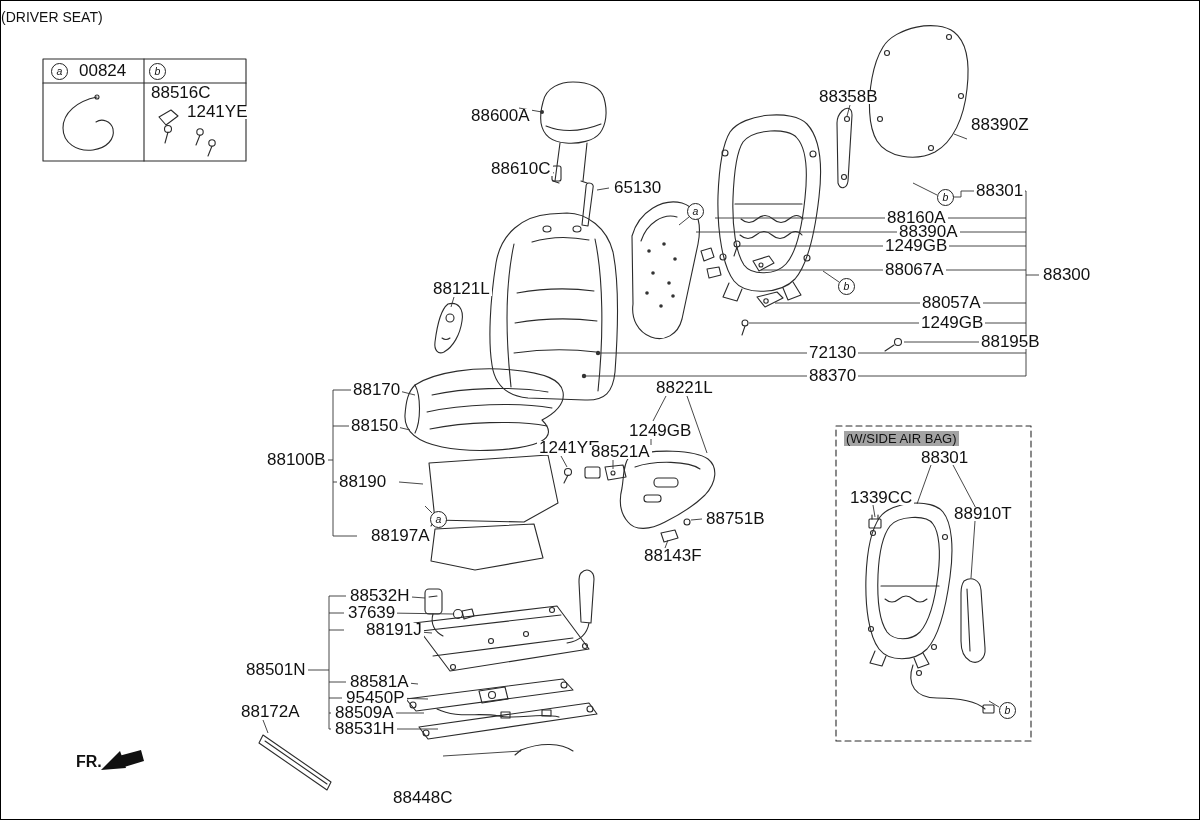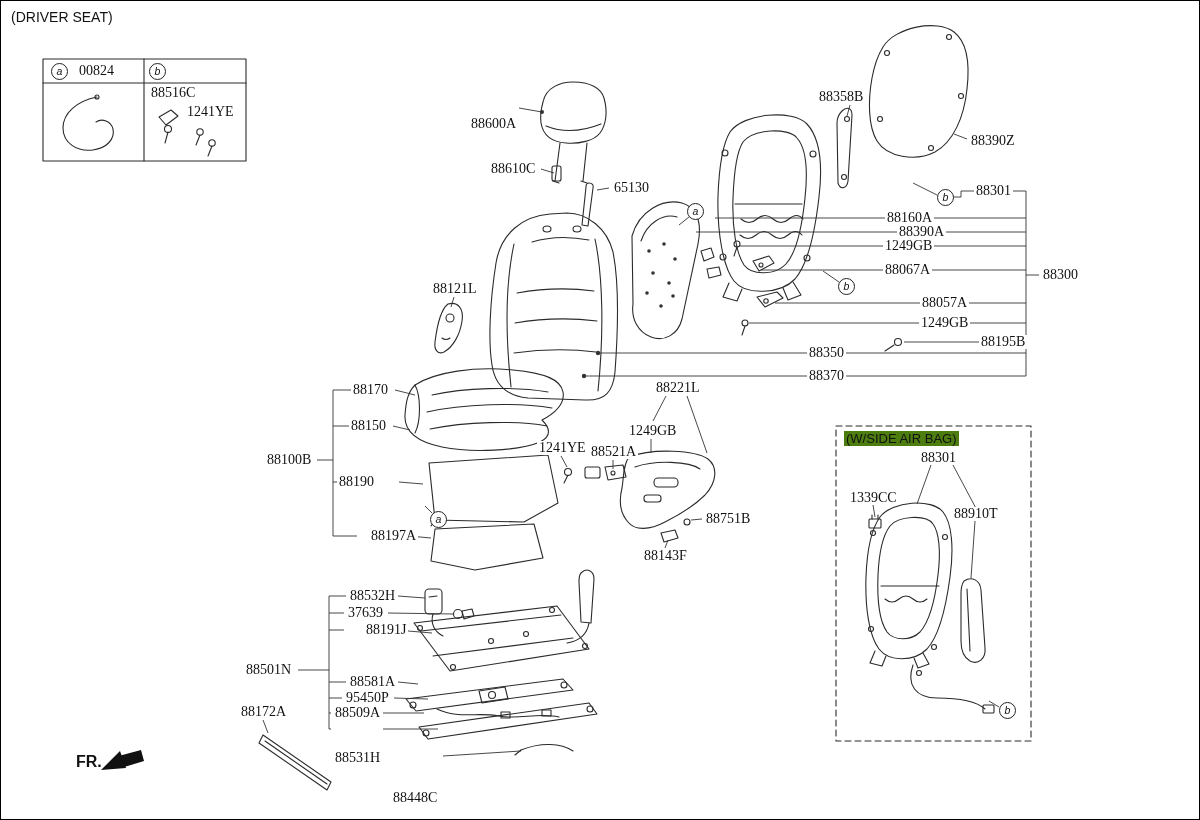--- a/index.html
+++ b/index.html
@@ -2,26 +2,26 @@
 <html><head>
 <meta charset="utf-8">
 <style>
   html,body{margin:0;padding:0;background:#fff;}
   .stage{position:relative;width:1200px;height:820px;background:#fff;border:1px solid #000;box-sizing:border-box;
          font-family:"Liberation Sans",sans-serif;color:#111;overflow:hidden;}
   svg{position:absolute;left:0;top:0;}
   .ln{stroke:#2b2b2b;fill:none;stroke-width:1.1;stroke-linecap:round;stroke-linejoin:round;}
   .ld{stroke:#333;stroke-width:0.9;fill:none;}
   .dot{fill:#333;stroke:none;}
-  .lbl{position:absolute;font-size:14px;line-height:14px;background:#fff;padding:0 2px;white-space:nowrap;font-family:Liberation Serif, serif;}
-  .title{position:absolute;font-size:14px;left:10px;top:8px;}
+  .lbl{position:absolute;font-size:17px;line-height:14px;background:#fff;padding:0 2px;white-space:nowrap;}
+  .title{position:absolute;font-size:14px;left:0;top:8px;}
   .co{position:absolute;width:15px;height:15px;border:1.2px solid #222;border-radius:50%;
       font-size:10.5px;line-height:15px;text-align:center;background:#fff;font-style:italic;}
   .fr{position:absolute;left:75px;top:752px;font-size:16px;font-weight:bold;}
-  .abtitle{position:absolute;font-size:13px;background:#4d7c0f;padding:0 2px;white-space:nowrap;}
+  .abtitle{position:absolute;font-size:13px;background:#a3a3a3;padding:0 2px;white-space:nowrap;}
 </style>
 </head>
 <body>
 
 <div class="stage">
 
 <svg width="1200" height="820" viewBox="0 0 1200 820">
   <defs>
     <pattern id="mesh" width="7" height="7" patternUnits="userSpaceOnUse">
       <path d="M0 3.5 H7 M3.5 0 V7" stroke="#8a8a8a" stroke-width="0.6" fill="none"></path>
@@ -319,56 +319,56 @@
 </svg>
 
 <div class="title">(DRIVER SEAT)</div>
 
 <div class="co" style="left:50px;top:62px">a</div>
 <div class="lbl" style="left:76px;top:63px">00824</div>
 <div class="co" style="left:148px;top:62px">b</div>
 <div class="lbl" style="left:148px;top:85px">88516C</div>
 <div class="lbl" style="left:184px;top:104px">1241YE</div>
 
-<div class="lbl" style="left:468px;top:116px">88600A</div>
+<div class="lbl" style="left:468px;top:108px">88600A</div>
 <div class="lbl" style="left:488px;top:161px">88610C</div>
 <div class="lbl" style="left:611px;top:180px">65130</div>
 <div class="lbl" style="left:816px;top:89px">88358B</div>
-<div class="lbl" style="left:968px;top:133px">88390Z</div>
+<div class="lbl" style="left:968px;top:117px">88390Z</div>
 <div class="lbl" style="left:973px;top:183px">88301</div>
 <div class="lbl" style="left:884px;top:210px">88160A</div>
 <div class="lbl" style="left:896px;top:224px">88390A</div>
 <div class="lbl" style="left:882px;top:238px">1249GB</div>
 <div class="lbl" style="left:882px;top:262px">88067A</div>
 <div class="lbl" style="left:1040px;top:267px">88300</div>
 <div class="lbl" style="left:919px;top:295px">88057A</div>
 <div class="lbl" style="left:918px;top:315px">1249GB</div>
 <div class="lbl" style="left:978px;top:334px">88195B</div>
-<div class="lbl" style="left:806px;top:345px">88350</div>
+<div class="lbl" style="left:806px;top:345px">72130</div>
 <div class="lbl" style="left:806px;top:368px">88370</div>
 <div class="lbl" style="left:430px;top:281px">88121L</div>
 <div class="lbl" style="left:350px;top:382px">88170</div>
 <div class="lbl" style="left:348px;top:418px">88150</div>
 <div class="lbl" style="left:264px;top:452px">88100B</div>
 <div class="lbl" style="left:336px;top:474px">88190</div>
 <div class="lbl" style="left:368px;top:528px">88197A</div>
 <div class="lbl" style="left:653px;top:380px">88221L</div>
 <div class="lbl" style="left:626px;top:423px">1249GB</div>
 <div class="lbl" style="left:536px;top:440px">1241YE</div>
 <div class="lbl" style="left:588px;top:444px">88521A</div>
 <div class="lbl" style="left:703px;top:511px">88751B</div>
 <div class="lbl" style="left:641px;top:548px">88143F</div>
 <div class="lbl" style="left:347px;top:588px">88532H</div>
 <div class="lbl" style="left:345px;top:605px">37639</div>
 <div class="lbl" style="left:363px;top:622px">88191J</div>
 <div class="lbl" style="left:243px;top:662px">88501N</div>
 <div class="lbl" style="left:347px;top:674px">88581A</div>
 <div class="lbl" style="left:343px;top:690px">95450P</div>
 <div class="lbl" style="left:332px;top:705px">88509A</div>
-<div class="lbl" style="left:332px;top:750px">88531H</div>
+<div class="lbl" style="left:332px;top:721px">88531H</div>
 <div class="lbl" style="left:238px;top:704px">88172A</div>
 <div class="lbl" style="left:390px;top:790px">88448C</div>
 
 <div class="co" style="left:686px;top:202px">a</div>
 <div class="co" style="left:936px;top:188px">b</div>
 <div class="co" style="left:837px;top:277px">b</div>
 <div class="co" style="left:429px;top:510px">a</div>
 
 <div class="abtitle" style="left:843px;top:430px">(W/SIDE AIR BAG)</div>
 <div class="lbl" style="left:918px;top:450px">88301</div>

